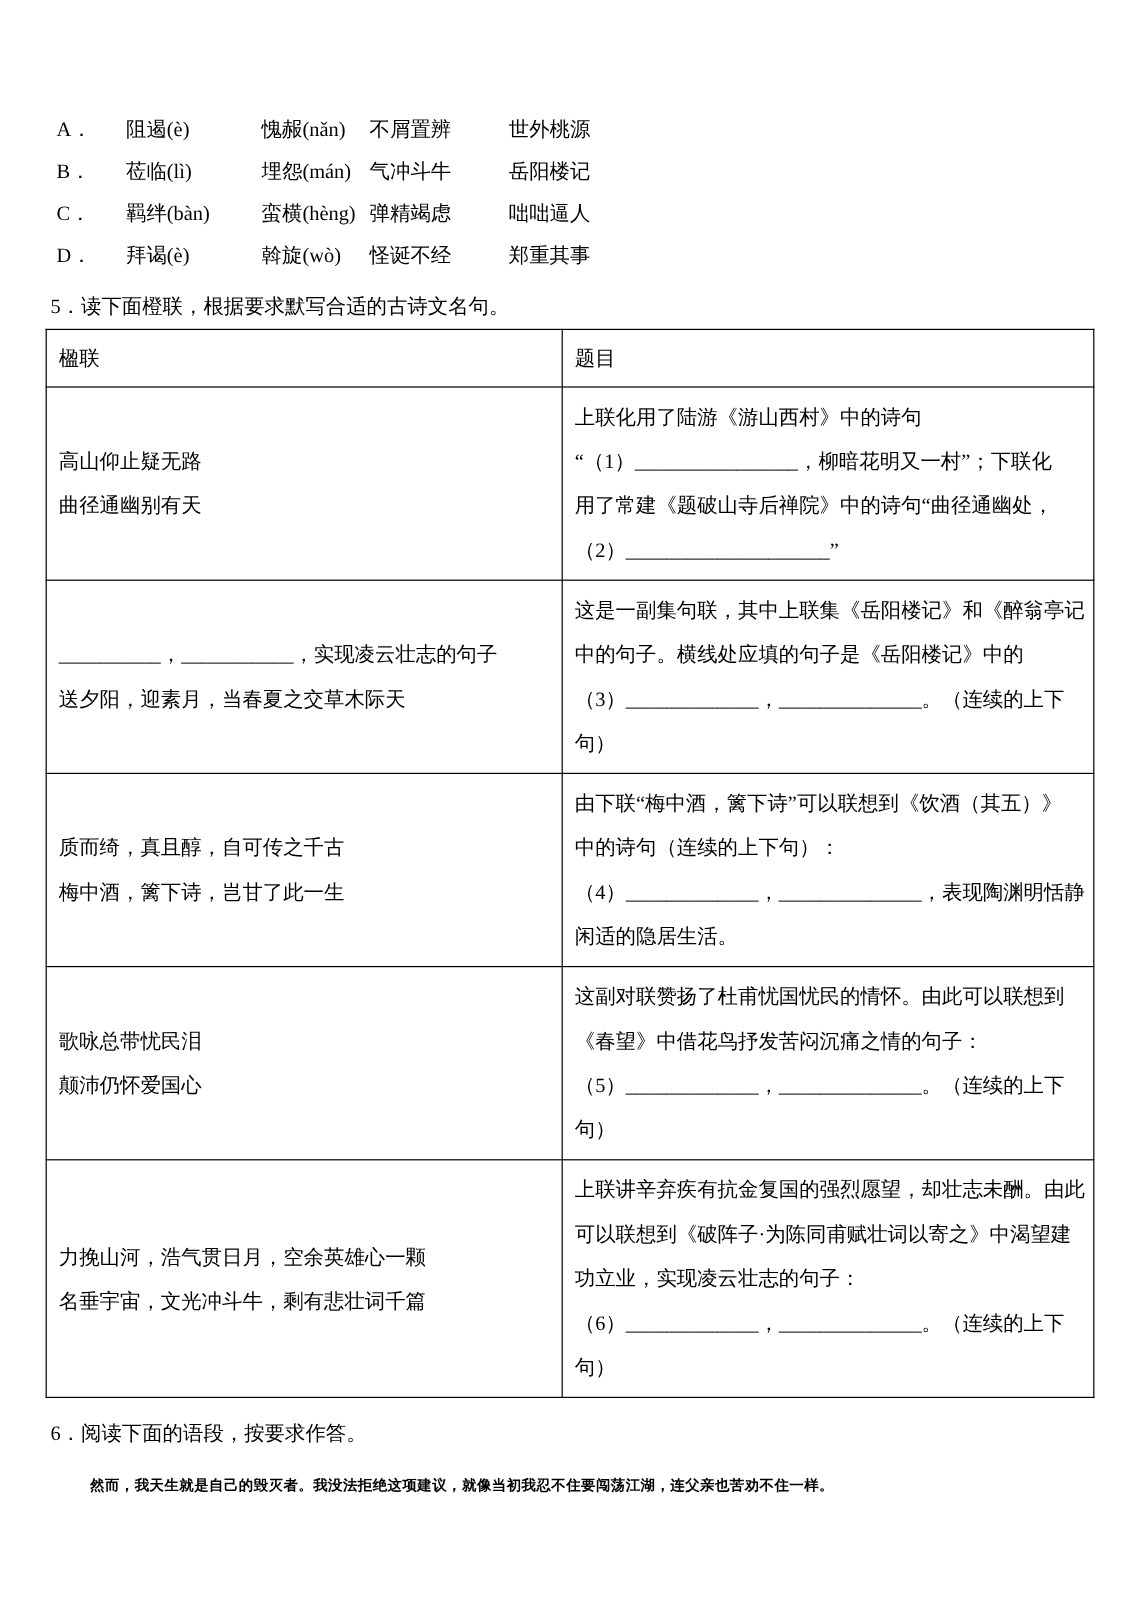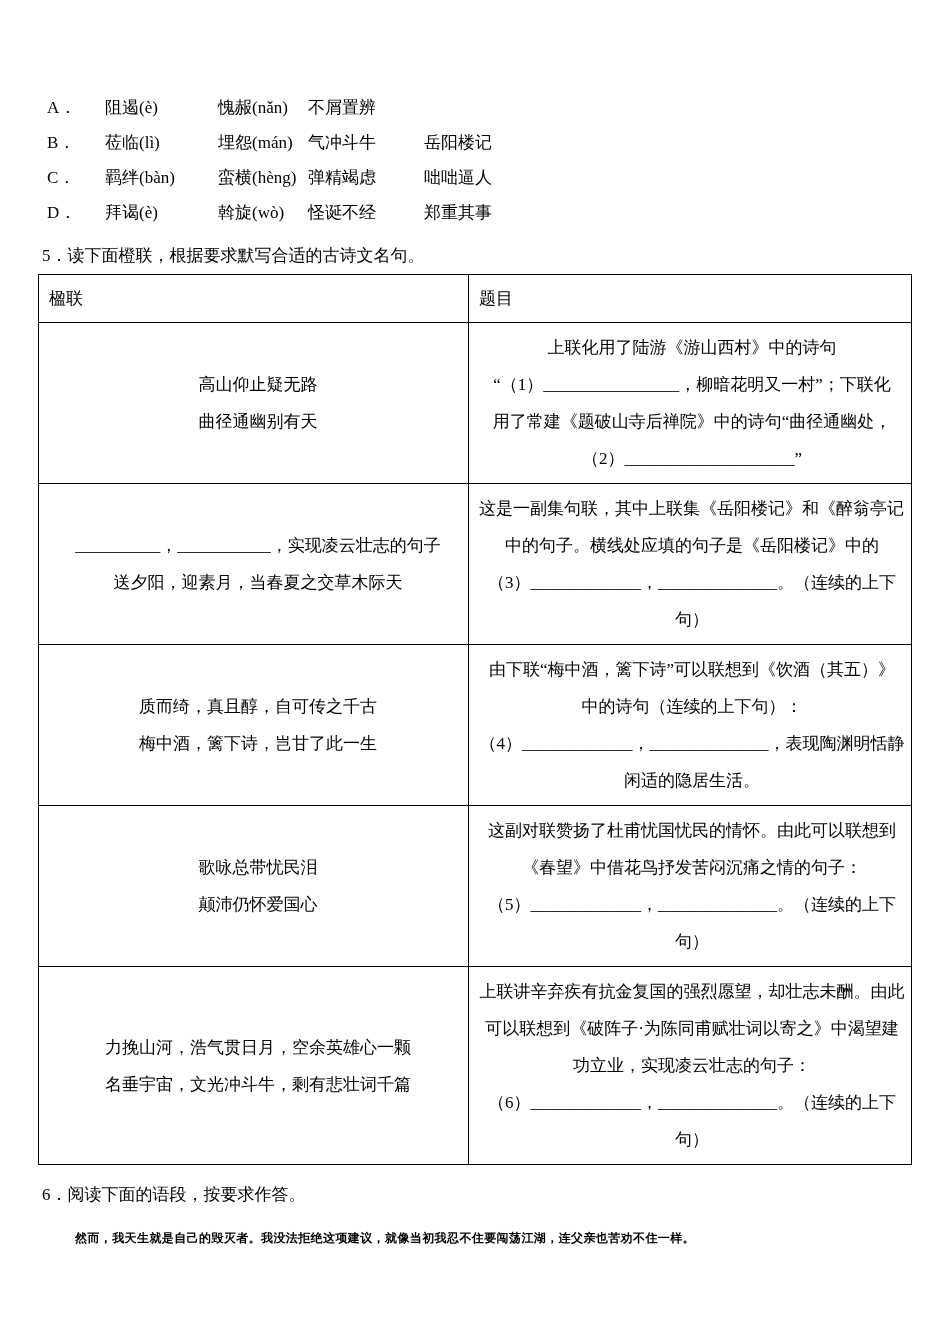--- a/index.html
+++ b/index.html
@@ -34,21 +34,20 @@
   table.couplet-table {
     border-collapse: collapse;
     width: 874px;
     table-layout: fixed;
     margin-top: 2px;
   }
   table.couplet-table th,
   table.couplet-table td {
     border: 1.5px solid #000;
     vertical-align: middle;
-    text-align: center;
   }
   table.couplet-table th {
     height: 48px;
     text-align: left;
     font-weight: normal;
     padding-left: 10px;
   }
   .col-couplet { width: 430px; margin-left: 20px; }
   td.couplet-cell { padding-left: 10px; }
   .couplet-line { line-height: 37px; white-space: nowrap; }
@@ -70,20 +69,21 @@
 <body>
 
 <div class="page">
 
   <section class="options" id="options">
       <div class="opt-row">
         <span class="opt-label">A．</span>
         <span class="opt-item c0">阻遏(è)</span>
         <span class="opt-item c1">愧赧(nǎn)</span>
         <span class="opt-item c2">不屑置辨</span>
+        <span class="opt-item c3">世外桃源</span>
       </div>
       <div class="opt-row">
         <span class="opt-label">B．</span>
         <span class="opt-item c0">莅临(lì)</span>
         <span class="opt-item c1">埋怨(mán)</span>
         <span class="opt-item c2">气冲斗牛</span>
         <span class="opt-item c3">岳阳楼记</span>
       </div>
       <div class="opt-row">
         <span class="opt-label">C．</span>

